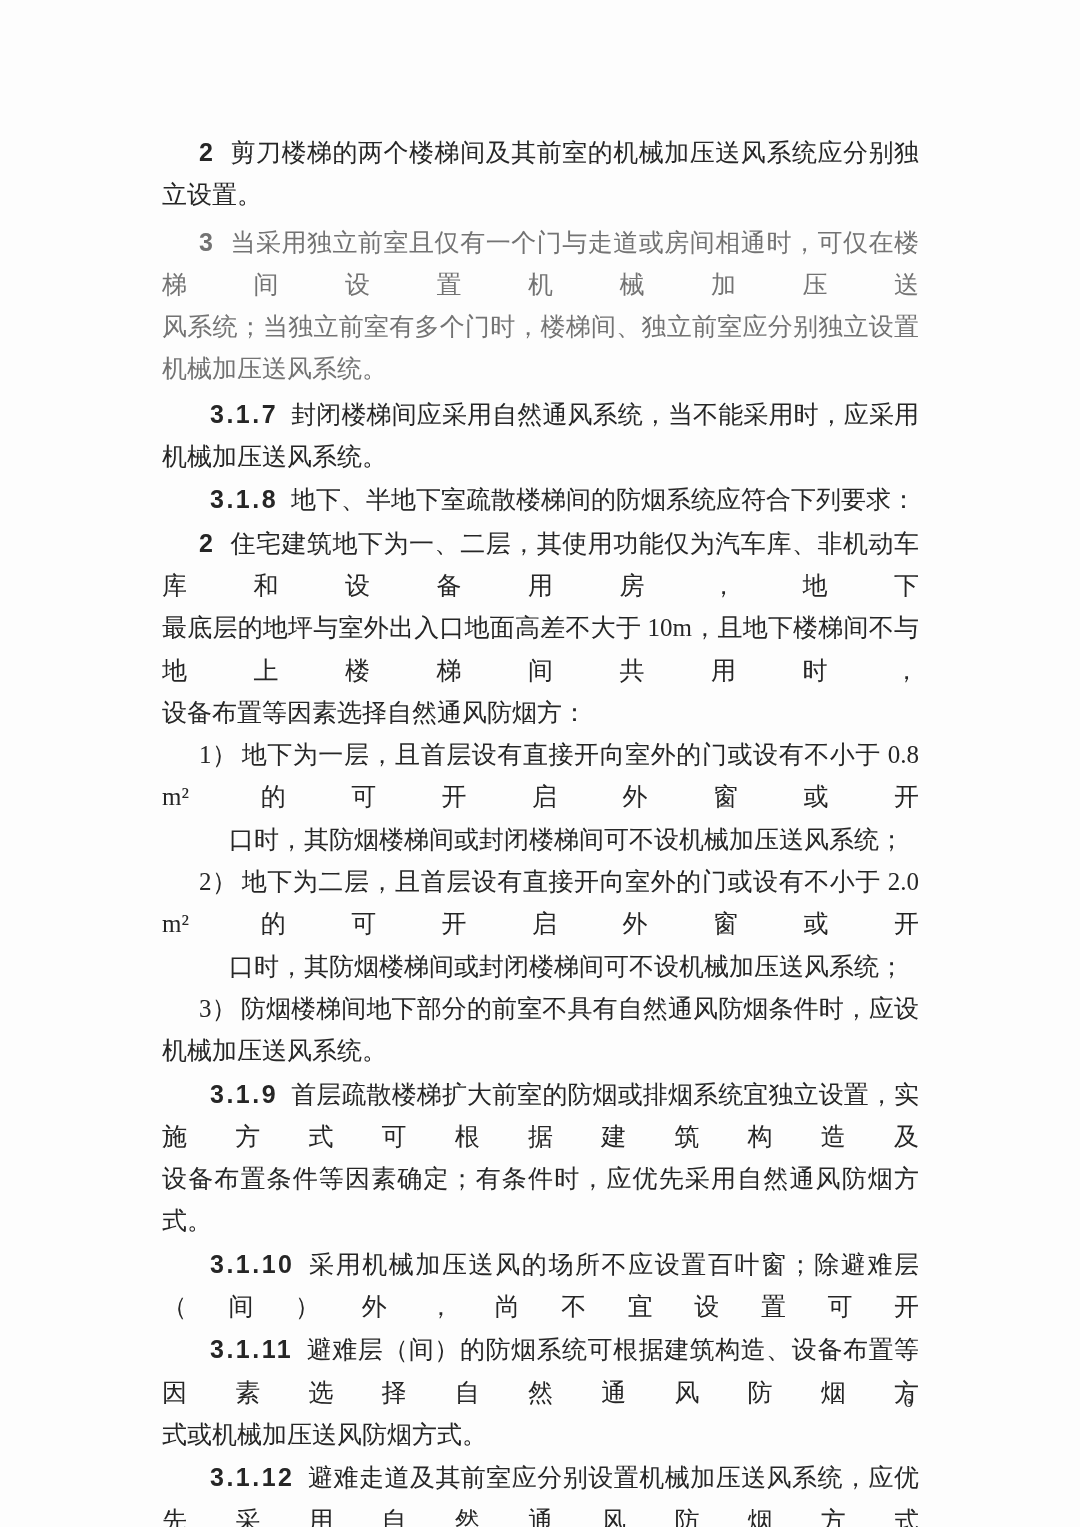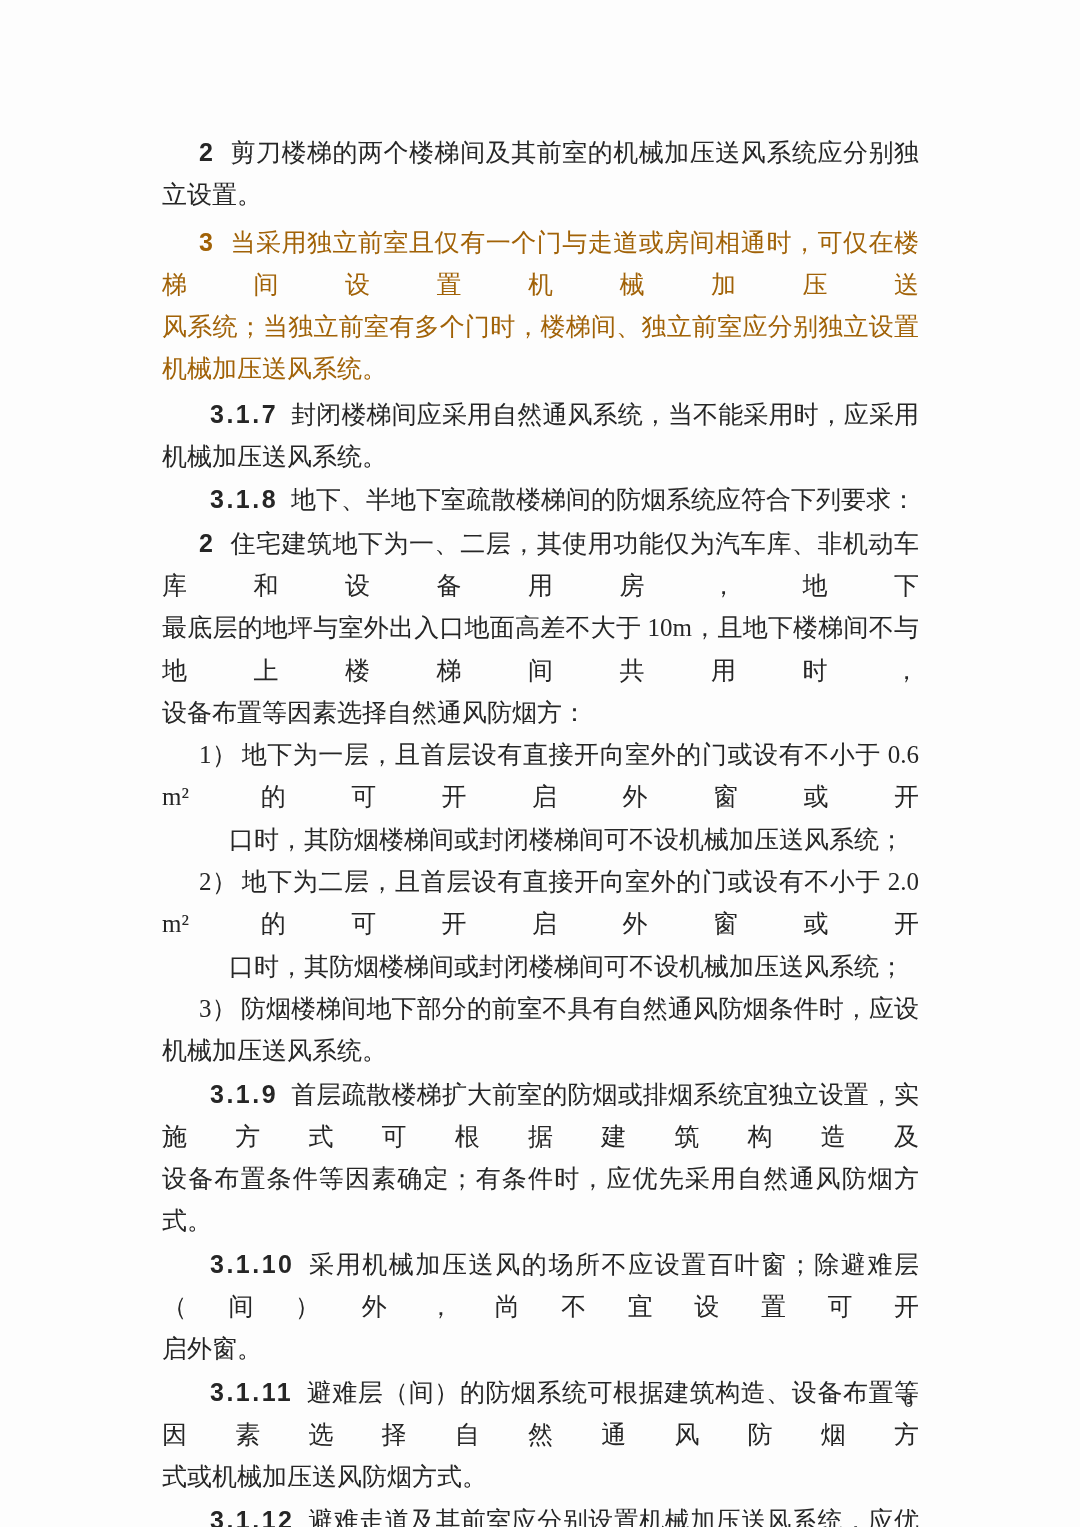--- a/index.html
+++ b/index.html
@@ -22,21 +22,21 @@
     left: 162px;
     top: 131px;
     width: 757px;
     font-size: 25px;
   }
   .para {
     margin: 0;
     padding: 0;
   }
   .para.red {
-    color: #a16207;
+    color: #737373;
     margin-top: 4px;
     margin-bottom: 2px;
   }
   .line {
     line-height: 42.3px;
     text-align: justify;
     text-align-last: justify;
     text-justify: inter-ideograph;
   }
   .line.last {
@@ -96,37 +96,36 @@
       </div>
       <div class="para clause">
         <div class="line first last"><span class="num">3.1.8</span><span>地下、半地下室疏散楼梯间的防烟系统应符合下列要求：</span></div>
       </div>
       <div class="para item">
         <div class="line first"><span class="num">2</span><span>住宅建筑地下为一、二层，其使用功能仅为汽车库、非机动车库和设备用房，地下</span></div>
         <div class="line">最底层的地坪与室外出入口地面高差不大于 10m，且地下楼梯间不与地上楼梯间共用时，</div>
         <div class="line last">设备布置等因素选择自然通风防烟方：</div>
       </div>
       <div class="para subitem">
-        <div class="line first"><span class="num">1）</span><span>地下为一层，且首层设有直接开向室外的门或设有不小于 0.6 m² 的可开启外窗或开</span></div>
+        <div class="line first"><span class="num">1）</span><span>地下为一层，且首层设有直接开向室外的门或设有不小于 0.8 m² 的可开启外窗或开</span></div>
         <div class="line last">口时，其防烟楼梯间或封闭楼梯间可不设机械加压送风系统；</div>
       </div>
       <div class="para subitem">
         <div class="line first"><span class="num">2）</span><span>地下为二层，且首层设有直接开向室外的门或设有不小于 2.0 m² 的可开启外窗或开</span></div>
         <div class="line last">口时，其防烟楼梯间或封闭楼梯间可不设机械加压送风系统；</div>
       </div>
       <div class="para subitem">
         <div class="line first last"><span class="num">3）</span><span>防烟楼梯间地下部分的前室不具有自然通风防烟条件时，应设机械加压送风系统。</span></div>
       </div>
       <div class="para clause">
         <div class="line first"><span class="num">3.1.9</span><span>首层疏散楼梯扩大前室的防烟或排烟系统宜独立设置，实施方式可根据建筑构造及</span></div>
         <div class="line last">设备布置条件等因素确定；有条件时，应优先采用自然通风防烟方式。</div>
       </div>
       <div class="para clause">
         <div class="line first"><span class="num">3.1.10</span><span>采用机械加压送风的场所不应设置百叶窗；除避难层（间）外，尚不宜设置可开</span></div>
-        <div class="line last">启外窗。</div>
       </div>
       <div class="para clause">
         <div class="line first"><span class="num">3.1.11</span><span>避难层（间）的防烟系统可根据建筑构造、设备布置等因素选择自然通风防烟方</span></div>
         <div class="line last">式或机械加压送风防烟方式。</div>
       </div>
       <div class="para clause">
         <div class="line first"><span class="num">3.1.12</span><span>避难走道及其前室应分别设置机械加压送风系统，应优先采用自然通风防烟方式</span></div>
         <div class="line last">械加压送风系统：</div>
       </div>
       <div class="para item">

